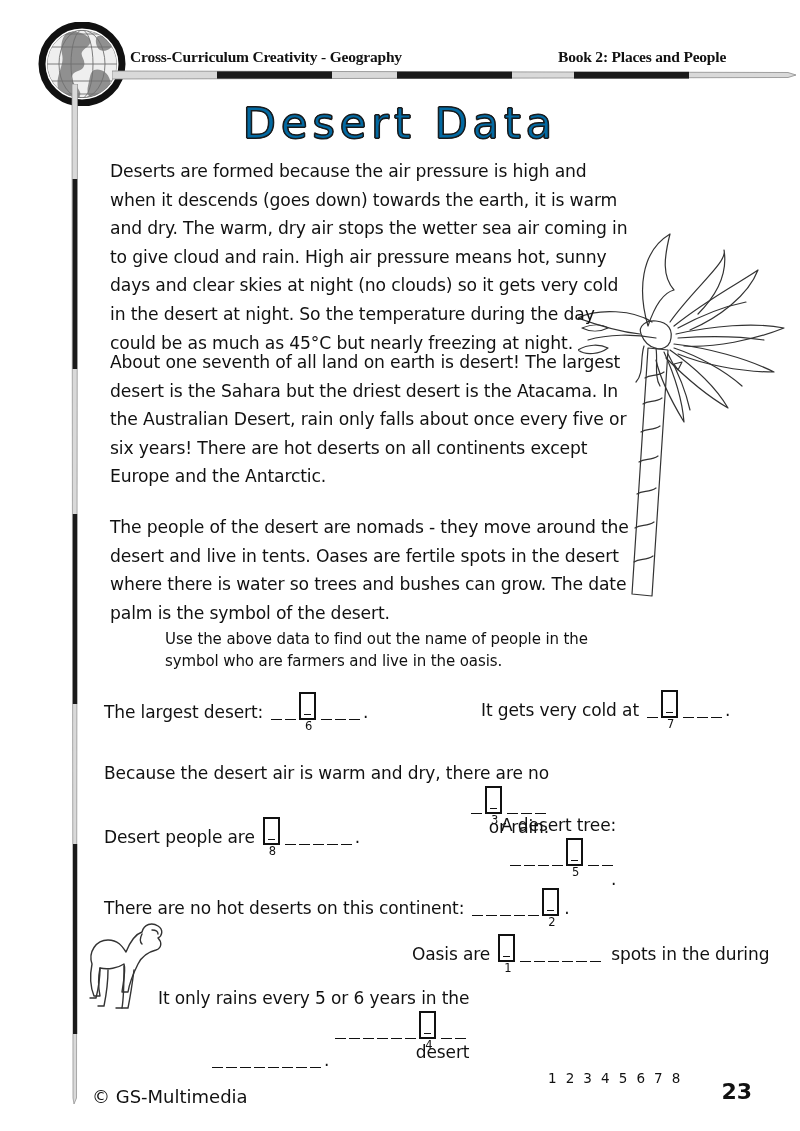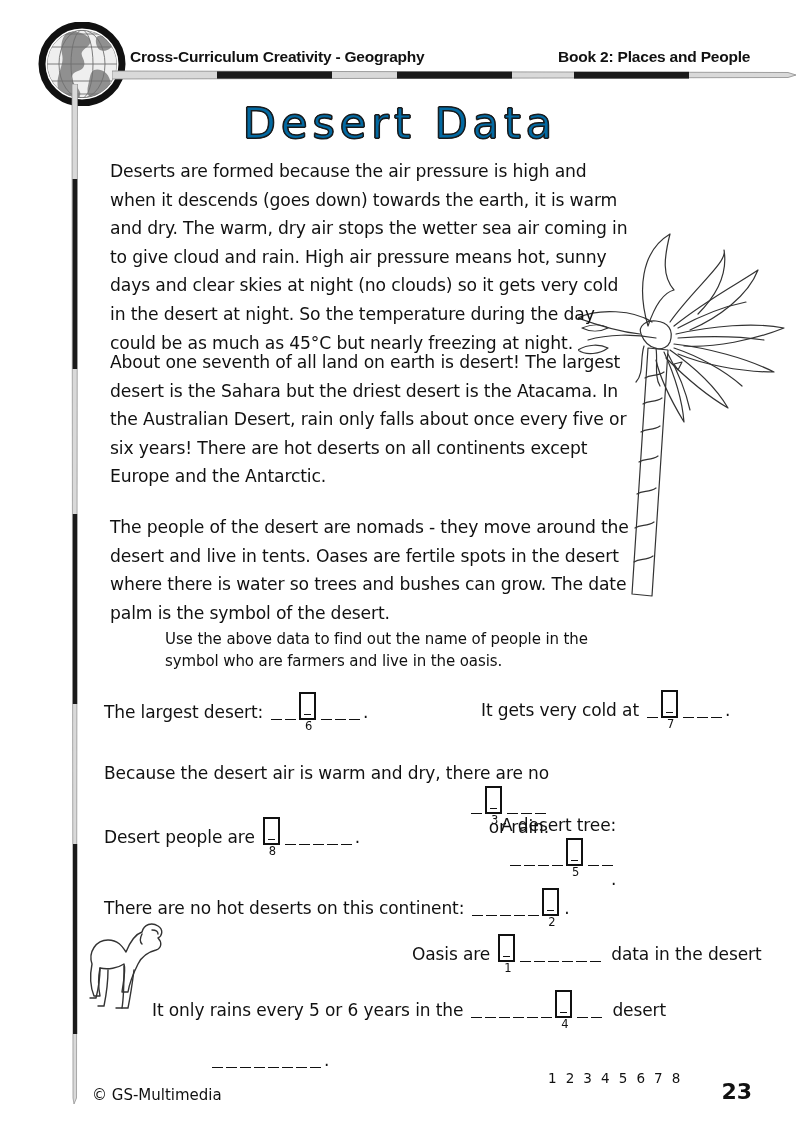--- a/index.html
+++ b/index.html
@@ -17,21 +17,21 @@
   
   #header-area { position: absolute; left: 0; top: 0; width: 800px; height: 95px; }
 
   #globe-logo {
     position: absolute; left: 38px; top: 22px;
     width: 88px; height: 84px;
   }
 
   .hdr-text {
     position: absolute;
-    font-family: Liberation Sans, sans-serif;
+    font-family: Liberation Serif, serif;
     font-size: 15.5px;
     font-weight: 600;
     letter-spacing: -0.2px;
     white-space: nowrap;
     color: #111;
   }
   #hdr-left  { left: 130px; top: 48px; }
   #hdr-right { left: 558px; top: 48px; }
 
   
@@ -124,21 +124,21 @@
     position: absolute;
     font-size: 13.5px;
     letter-spacing: 2.4px;
     color: #111;
     white-space: nowrap;
   }
 
   
   #copyright {
     position: absolute; left: 92px; top: 1086px;
-    font-size: 15px; color: #111; white-space: nowrap;
+    font-size: 18px; color: #111; white-space: nowrap;
   }
   #page-number {
     position: absolute; right: 48px; top: 1079px;
     font-size: 22px; font-weight: 600; color: #111;
   }
 
   
   #palm-tree { position: absolute; left: 578px; top: 222px; width: 220px; height: 392px; }
   #camel     { position: absolute; left: 78px;  top: 912px; width: 120px; height: 118px; }
 </style>
@@ -348,23 +348,23 @@
         <span class="box"></span>
         <span class="boxnum">1</span>
       </span>
       <span class="dash"></span>
       <span class="dash"></span>
       <span class="dash"></span>
       <span class="dash"></span>
       <span class="dash"></span>
       <span class="dash"></span>
     </span>
-    <span class="qtext sp-l">data in the desert</span>
-  </div>
-<div class="qline" id="q7" style="left:152px; top:988px;">
+    <span class="qtext sp-l">spots in the during</span>
+  </div>
+<div class="qline" id="q7" style="left:158px; top:988px;flex-direction:column;">
     <span class="qtext">It only rains every 5 or 6 years in the</span>
     <span class="blanks" style="margin-left: 8px;">
       <span class="dash"></span>
       <span class="dash"></span>
       <span class="dash"></span>
       <span class="dash"></span>
       <span class="dash"></span>
       <span class="dash"></span>
       <span class="boxwrap">
         <span class="box"></span>

